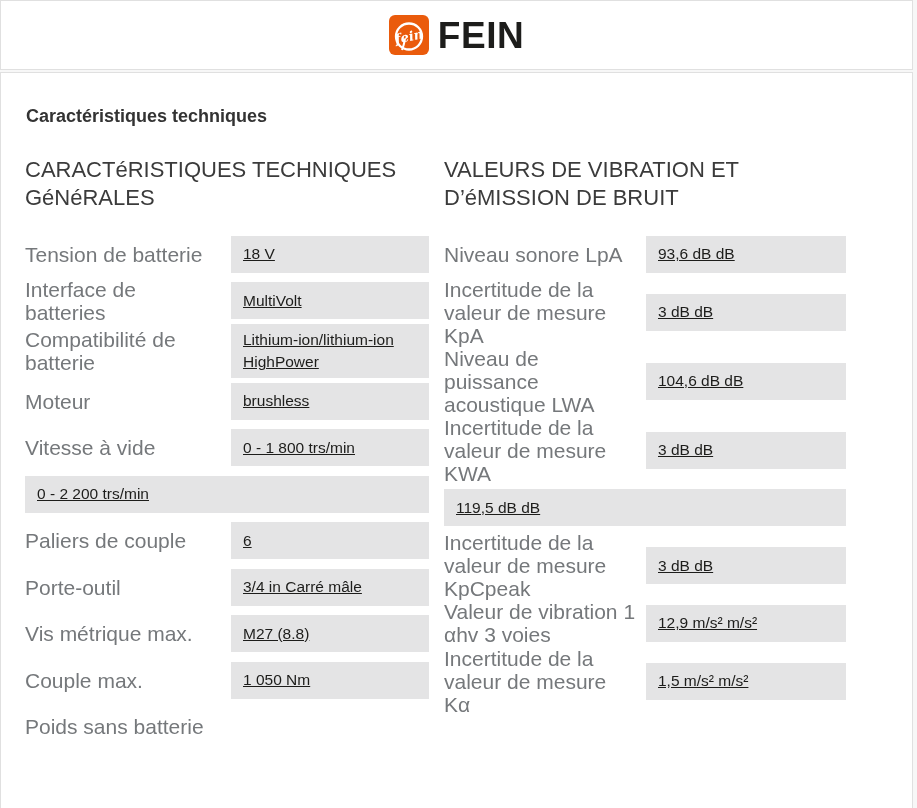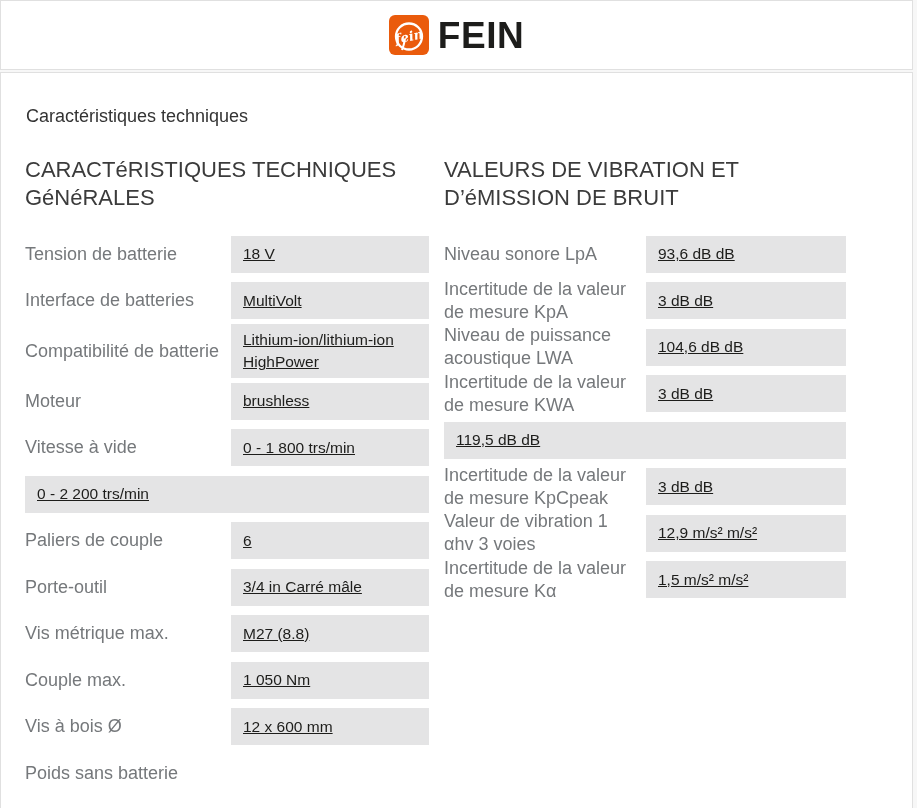--- a/index.html
+++ b/index.html
@@ -32,41 +32,41 @@
   .content-card {
     width: 913px; height: 736px;
     margin-top: 2px;
     background: #ffffff;
     border: 1px solid #e0e0e0;
     border-bottom: none;
     padding: 33px 0 0 24px;
     overflow: hidden;
   }
   .page-title {
-    font-size: 18px; font-weight: 400; color: #333333;
+    font-size: 18px; font-weight: 700; color: #333333;
     margin: 0 0 21px 1px;
   }
   .spec-columns {
     display: grid;
     grid-template-columns: 404px 402px;
     column-gap: 15px;
     align-items: start;
   }
   .section-title {
     font-size: 22px; font-weight: 400; color: #3b3b3b;
     line-height: 28px;
     margin: 8px 0 19px 0;
   }
   .spec-row {
     display: flex; align-items: center;
     min-height: 46.5px;
   }
   .spec-label {
     color: #75787b;
-    font-size: 18px; line-height: 23px;
+    font-size: 21px; line-height: 23px;
     padding-right: 10px;
   }
   .col-general .spec-label { width: 206px; flex: 0 0 206px; }
   .col-noise   .spec-label { width: 202px; flex: 0 0 202px; }
   .spec-value {
     flex: 1;
     background: #e4e4e5;
     color: #1d1d1b;
     font-size: 15.5px; line-height: 22px;
     min-height: 37px;
@@ -133,24 +133,20 @@
         </div>
         <div class="spec-row">
           <div class="spec-label">Vis métrique max.</div>
           <div class="spec-value">M27 (8.8)</div>
         </div>
         <div class="spec-row">
           <div class="spec-label">Couple max.</div>
           <div class="spec-value">1 050 Nm</div>
         </div>
         <div class="spec-row">
-          <div class="spec-label">Vis à bois Ø</div>
-          <div class="spec-value">12 x 600 mm</div>
-        </div>
-        <div class="spec-row">
           <div class="spec-label">Poids sans batterie</div>
         </div>
       </div>
 
       <div class="col-noise">
         <h3 class="section-title">VALEURS DE VIBRATION ET D’éMISSION DE BRUIT</h3>
 
         <div class="spec-row">
           <div class="spec-label">Niveau sonore LpA</div>
           <div class="spec-value">93,6 dB dB</div>

